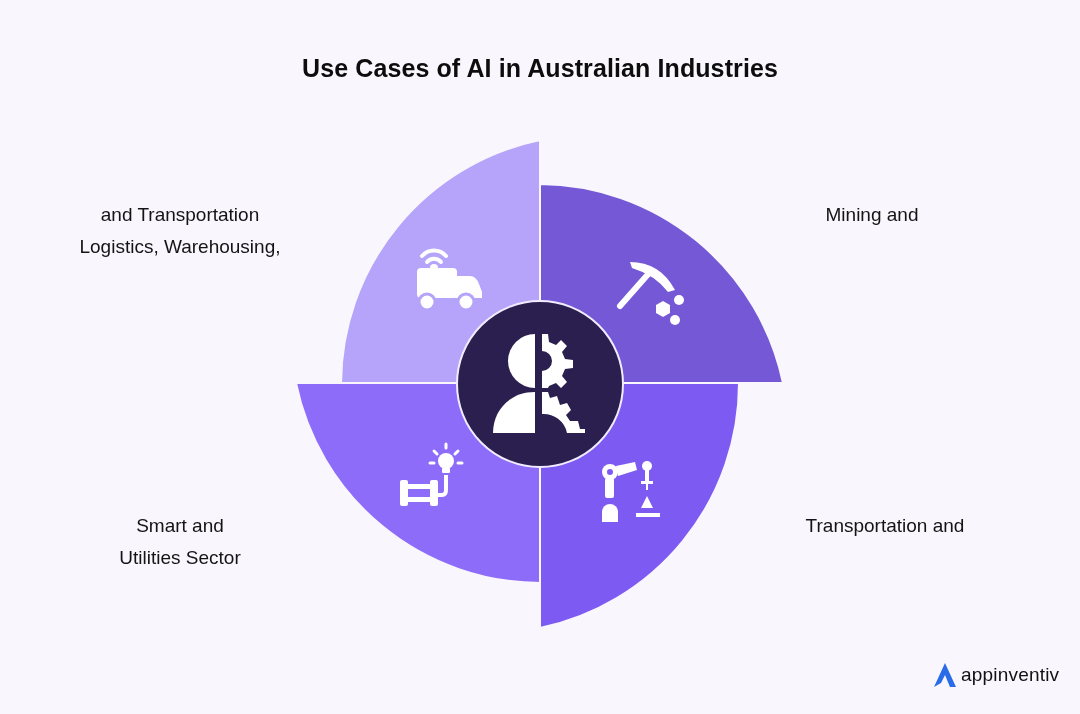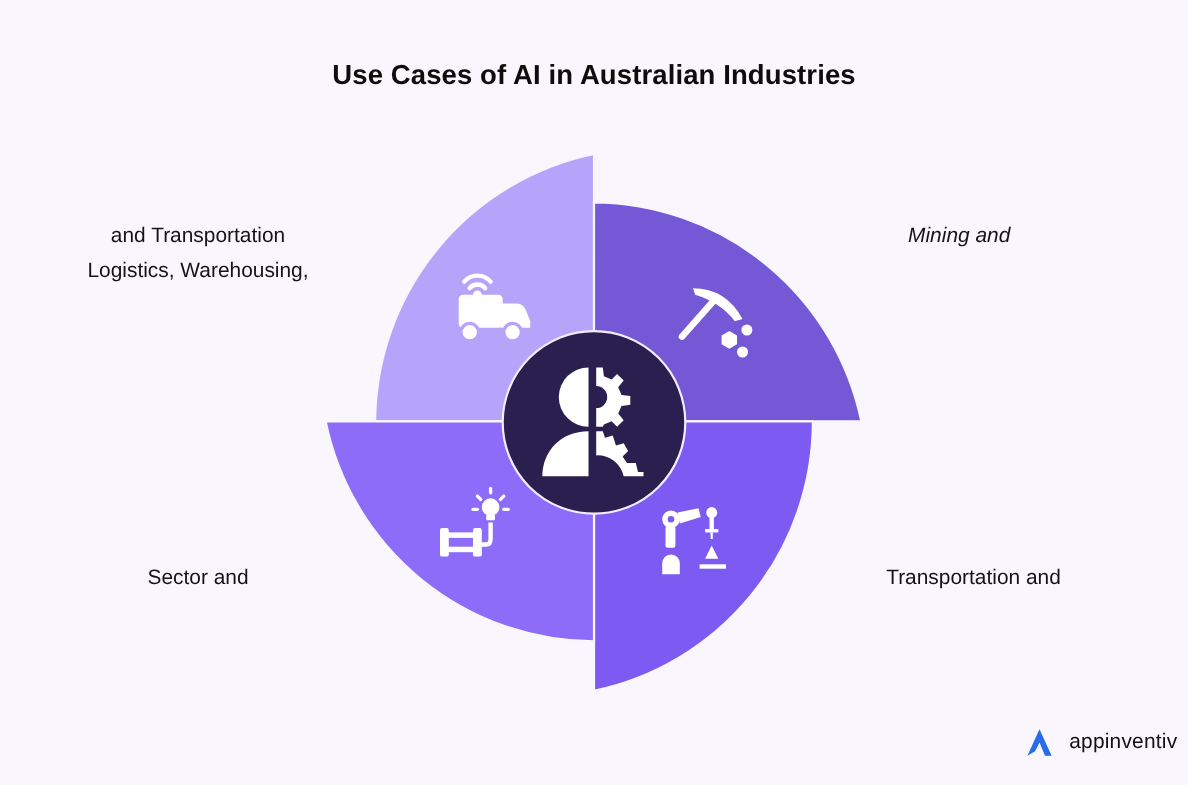--- a/index.html
+++ b/index.html
@@ -1,25 +1,25 @@
 <!DOCTYPE html>
 <html><head>
 <meta charset="utf-8">
 <style>
   html, body { margin:0; padding:0; }
   body { width:1080px; height:714px; background:#f9f7fd; font-family:"Liberation Sans", sans-serif; position:relative; overflow:hidden; color:#111; }
   .title { position:absolute; top:54px; left:0; width:1080px; text-align:center; font-size:25px; font-weight:700; color:#0d0d0d; letter-spacing:0.1px; }
   .label { position:absolute; font-size:19px; line-height:32px; text-align:center; color:#141414; }
   .label span { display:block; }
   #lbl-tl { left:40px; top:199px; width:280px; }
-  #lbl-tr { left:772px; top:199px; width:200px;font-style:italic; }
+  #lbl-tr { left:772px; top:199px; width:200px; }
   #lbl-bl { left:80px; top:510px; width:200px; }
   #lbl-br { left:770px; top:510px; width:230px; }
   svg.wheel { position:absolute; left:0; top:0; }
-  .logo { position:absolute; left:932px; top:661px; display:flex; align-items:center; gap:14px;text-align:right; }
+  .logo { position:absolute; left:932px; top:661px; display:flex; align-items:center; gap:3px;text-align:right; }
   .logo-text { font-size:19px; color:#111; letter-spacing:0.2px; }
 </style>
 </head>
 <body>
 
 <div class="title">Use Cases of AI in Australian Industries</div>
 
 <svg class="wheel" width="1080" height="714" viewBox="0 0 1080 714">
 
   <path d="M540 383 L341 383 A 250 250 0 0 1 540 140 Z" fill="#b6a3fa" stroke="#f9f7fd" stroke-width="2"></path>
@@ -88,21 +88,22 @@
 </svg>
 
 <div id="lbl-tl" class="label">
   <span>and Transportation</span>
   <span>Logistics, Warehousing,</span>
 </div>
 <div id="lbl-tr" class="label">
   <span>Mining and</span>
 </div>
 <div id="lbl-bl" class="label">
-  <span>Sector and</span>
+  <span>Smart and</span>
+  <span>Utilities Sector</span>
 </div>
 <div id="lbl-br" class="label">
   <span>Transportation and</span>
 </div>
 
 <div class="logo">
   <svg width="26" height="28" viewBox="0 0 26 28">
     <path d="M2 26 L13 2 L24 26 L18 26 L13 14 L9 22 Z" fill="#2a6be8"></path>
   </svg>
   <span class="logo-text">appinventiv</span>

